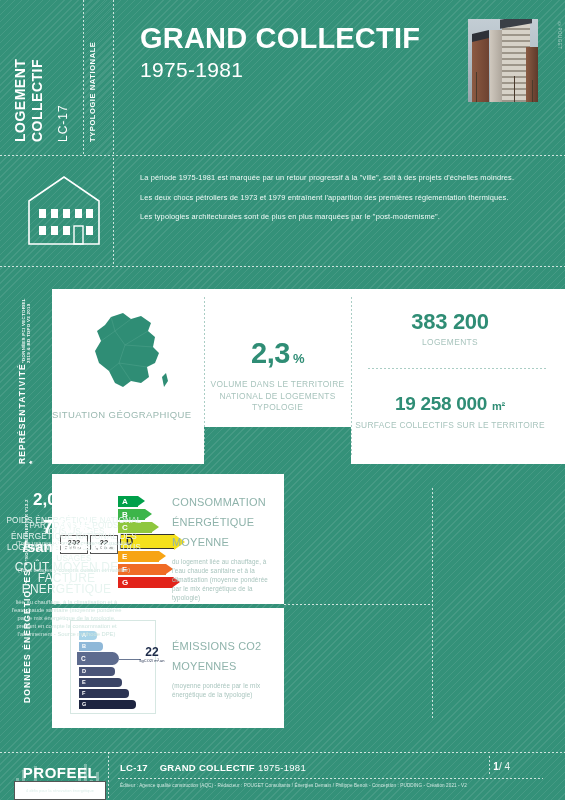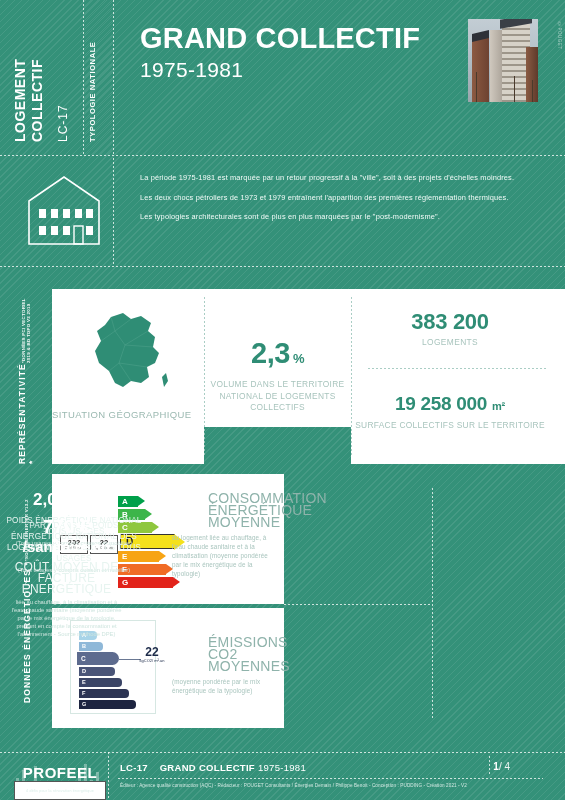--- a/index.html
+++ b/index.html
@@ -144,21 +144,21 @@
     display:flex; flex-direction:column; align-items:center; justify-content:center; margin-right:2px;}
   .tag .v { font-size:7.5px; font-weight:bold; line-height:8px;}
   .tag .u { font-size:3px; line-height:3.4px; text-align:center;}
   .dpe-d { position:absolute; left:60px; top:38px; width:55px; height:15px; background:#f4e11c;
     border:1.3px solid #333; display:flex; align-items:center; }
   .dpe-d .ltr2 { font-size:10px; font-weight:bold; color:#222; margin-left:5px;}
   .dpe-d:after { content:""; position:absolute; right:-11px; top:-1.3px; width:0;height:0;
     border-top:8.8px solid transparent; border-bottom:8.8px solid transparent; border-left:11px solid #f4e11c; }
 
   .dpe-txt { position:absolute; left:120px; top:18px; width:104px; }
-  .dpe-h { color:#8fb3ab; font-size:14px; line-height:12px; letter-spacing:.2px;margin-left:36px; }
+  .dpe-h { color:#8fb3ab; font-size:11px; line-height:20px; letter-spacing:.2px; }
   .dpe-sub { color:#a9c5be; font-size:6.3px; line-height:9px; margin-top:5px; letter-spacing:.1px;}
 
   .co2-box { position:absolute; left:18px; top:12px; width:86px; height:94px;
     border:1px solid #d6e7e2; }
   .co2-bar { position:absolute; left:8px; height:9px; border-radius:0 4px 4px 0;}
   .co2-bar .l { position:absolute; left:3px; top:0; font-size:5.6px; font-weight:bold; color:#fff; line-height:9px;}
   .co2-bubble { position:absolute; left:6px; top:31px; width:42px; height:13px;
     background:#5d6b8e; border-radius:0 7px 7px 0; }
   .co2-bubble .l { position:absolute; left:4px; top:0; font-size:6.5px; font-weight:bold; color:#fff; line-height:13px;}
   .co2-leader { position:absolute; left:48px; top:38px; width:22px; height:1px; background:#6a7893; }
@@ -293,21 +293,21 @@
               <path d="M40 34 L68 36"></path>
               <path d="M34 52 L46 70"></path>
           </g>
         </svg>
       </div>
       <div class="map-cap">SITUATION GÉOGRAPHIQUE</div>
     </div>
 
     <div class="card c-vol">
       <div class="vol-num"><span>2,3</span><span class="u">%</span></div>
-      <div class="vol-cap">VOLUME DANS LE TERRITOIRE NATIONAL DE LOGEMENTS COLLECTIFS</div>
+      <div class="vol-cap">VOLUME DANS LE TERRITOIRE NATIONAL DE LOGEMENTS TYPOLOGIE</div>
     </div>
 
     <div class="card c-log">
       <div class="big-num log-num">383 200</div>
       <div class="log-cap">LOGEMENTS</div>
     </div>
 
     <div class="card c-surf">
       <div class="big-num surf-num"><span>19 258 000</span> <span class="u">m²</span></div>
       <div class="surf-cap">SURFACE COLLECTIFS SUR LE TERRITOIRE</div>

